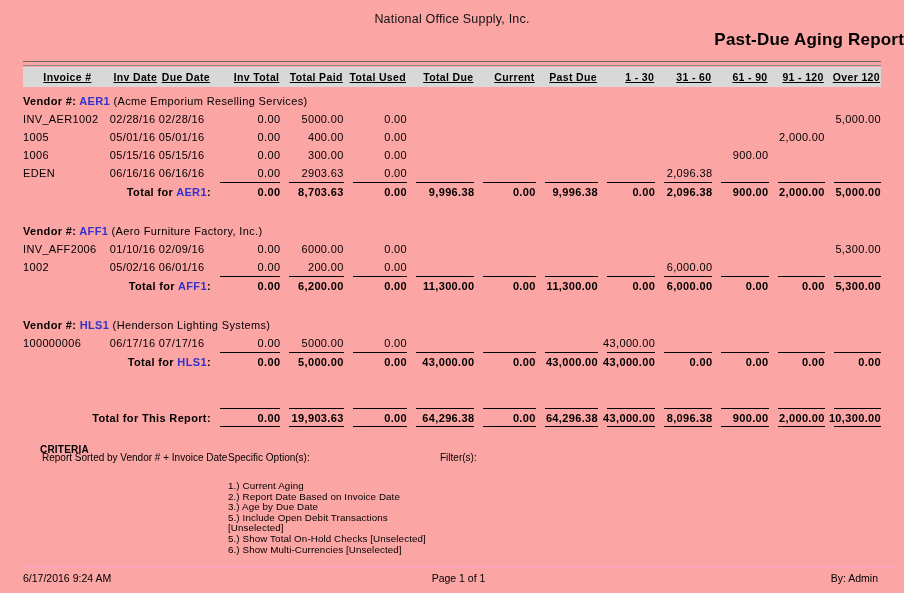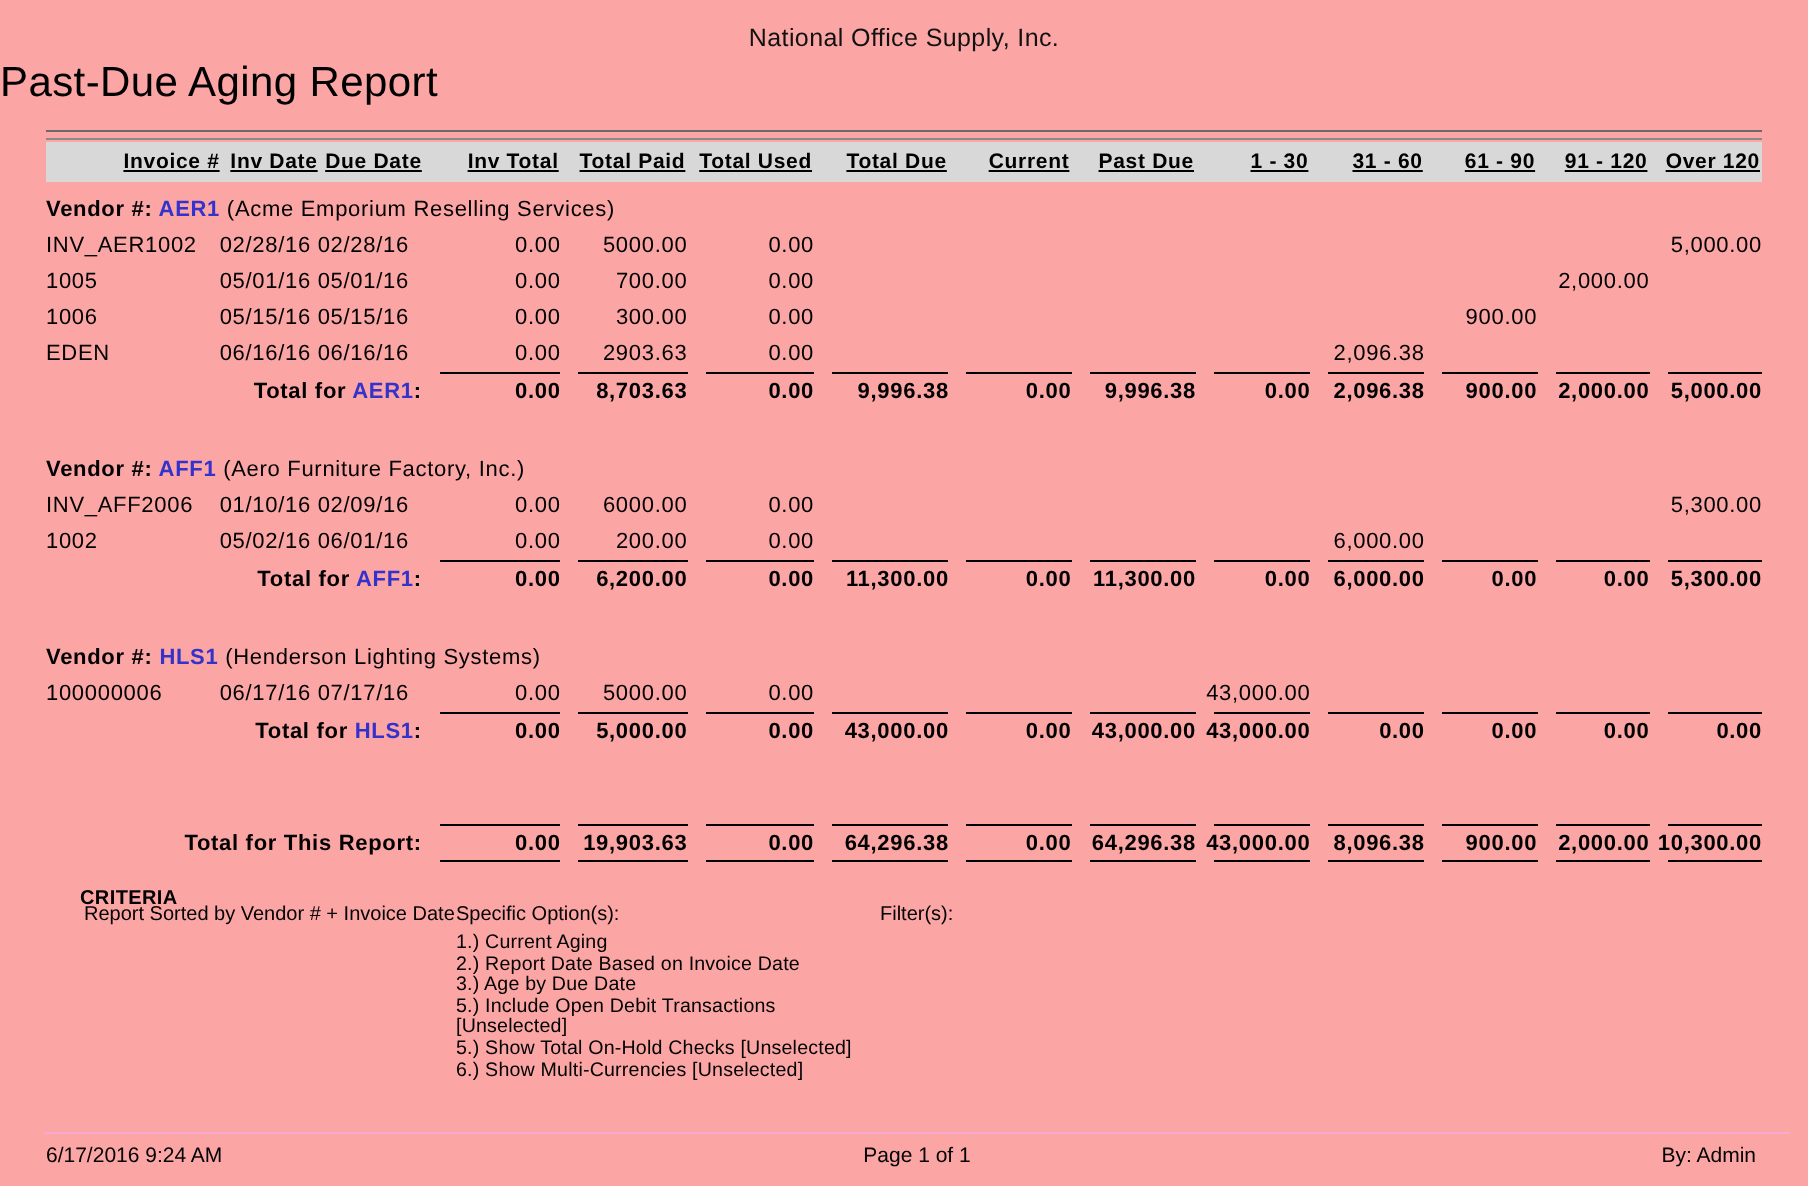--- a/index.html
+++ b/index.html
@@ -1,25 +1,25 @@
 <!DOCTYPE html>
 <html><head>
 <meta charset="utf-8">
 <style>
   html,body{margin:0;padding:0;background:#ffffff;}
   .page{position:relative;width:904px;height:593px;background:#fca5a5;overflow:hidden;
         font-family:"Liberation Sans","DejaVu Sans",sans-serif;color:#000;}
   .company{text-align:center;padding-top:12px;font-size:12.5px;color:#111;letter-spacing:0.2px;}
-  .title{text-align:left;margin-top:4px;font-size:21px;font-weight:400;letter-spacing:0.2px;}
+  .title{text-align:right;margin-top:4px;font-size:17px;font-weight:700;letter-spacing:0.2px;}
   .rule-double{margin:11px 23px 0 23px;height:3px;border-top:1px solid #6a6a6a;border-bottom:1px solid #8a8a8a;}
   table.report{margin:1px 23px 0 23px;width:858px;table-layout:fixed;border-collapse:separate;border-spacing:0;
         font-size:11px;}
   table.report th, table.report td{padding:0;vertical-align:middle;white-space:nowrap;letter-spacing:0.35px;overflow:visible;}
   thead th{background:#d8d8d8;height:20px;font-weight:bold;text-decoration:underline;font-size:10.5px;}
-  thead th.left{text-align:right;padding-left:2px;}
+  thead th.left{text-align:center;padding-left:2px;}
   thead th.num{text-align:right;padding-right:1px;}
   td{height:18px;}
   td.left{text-align:left;padding-left:2px;}
   td.num{text-align:right;padding-right:1px;}
   tr.vendor-row td{height:20px;vertical-align:bottom;padding-bottom:3px;}
   .vendor-prefix{font-weight:bold;}
   .vendor-code{color:#3333cc;}
   .vendor-code.link{cursor:pointer;}
   tr.total-row td{height:19px;font-weight:bold;}
   td.total-label{text-align:right;padding-right:6px;font-weight:bold;}
@@ -31,21 +31,21 @@
         background-position:right top,right bottom;}
   tr.spacer td{height:16px;}
   tr.spacer-big td{height:21px;}
   .criteria{position:absolute;left:40px;top:444px;font-size:10px;}
   .criteria-heading{font-weight:bold;font-size:10px;letter-spacing:0.2px;}
   .criteria-cols{position:absolute;left:2px;top:8px;display:flex;width:700px;}
   .crit-col1{width:186px;font-size:10px;}
   .crit-col2{width:212px;font-size:10px;}
   .crit-col3{flex:1;font-size:10px;}
   .crit-options div{line-height:10.6px;font-size:9.8px;letter-spacing:0.1px;}
-  .crit-col2 .opt-label{margin-bottom:4px;}
+  .crit-col2 .opt-label{margin-bottom:18px;}
   .footer{position:absolute;left:22px;right:9px;top:566px;border-top:1px solid #f9a8d4;height:24px;font-size:10.5px;}
   .footer .f-left{position:absolute;left:1px;top:5px;}
   .footer .f-center{position:absolute;left:0;right:0;top:5px;text-align:center;}
   .footer .f-right{position:absolute;right:17px;top:5px;}
 </style>
 </head>
 <body>
 
 <div class="page">
 
@@ -107,21 +107,21 @@
           <td class="num"></td>
           <td class="num"></td>
           <td class="num"></td>
           <td class="num">5,000.00</td>
         </tr>
         <tr>
           <td class="left">1005</td>
           <td class="left">05/01/16</td>
           <td class="left">05/01/16</td>
           <td class="num">0.00</td>
-          <td class="num">700.00</td>
+          <td class="num">400.00</td>
           <td class="num">0.00</td>
           <td class="num"></td>
           <td class="num"></td>
           <td class="num"></td>
           <td class="num"></td>
           <td class="num"></td>
           <td class="num"></td>
           <td class="num">2,000.00</td>
           <td class="num"></td>
         </tr>

